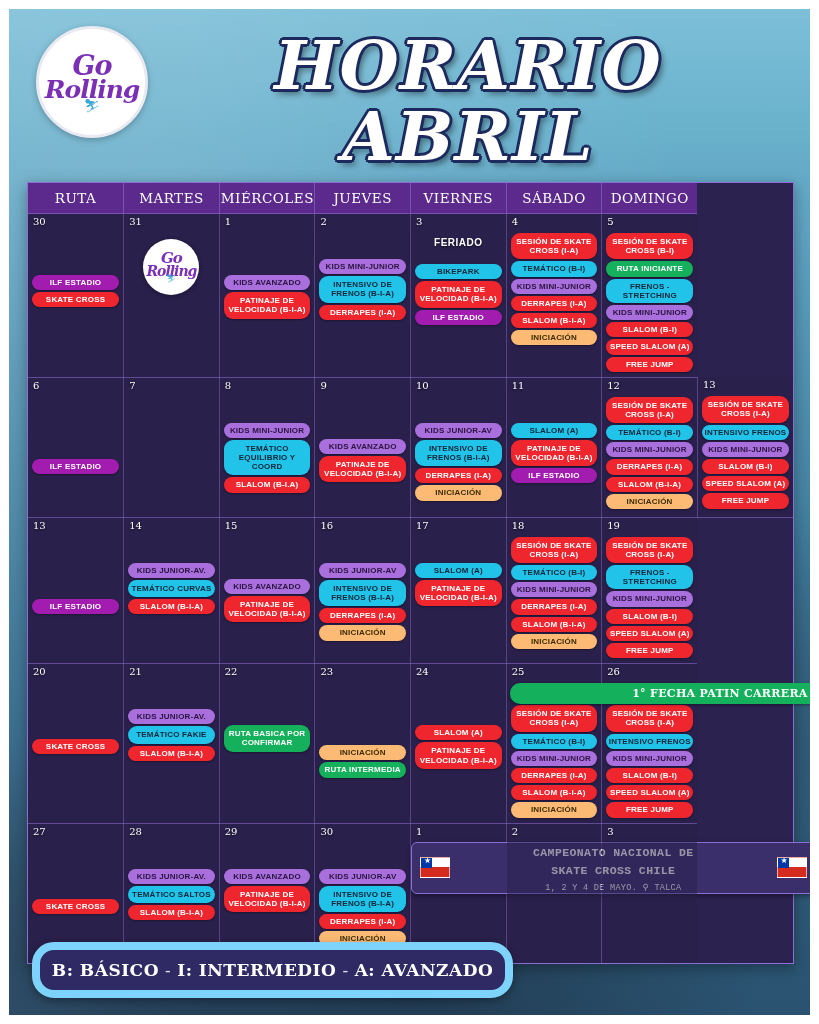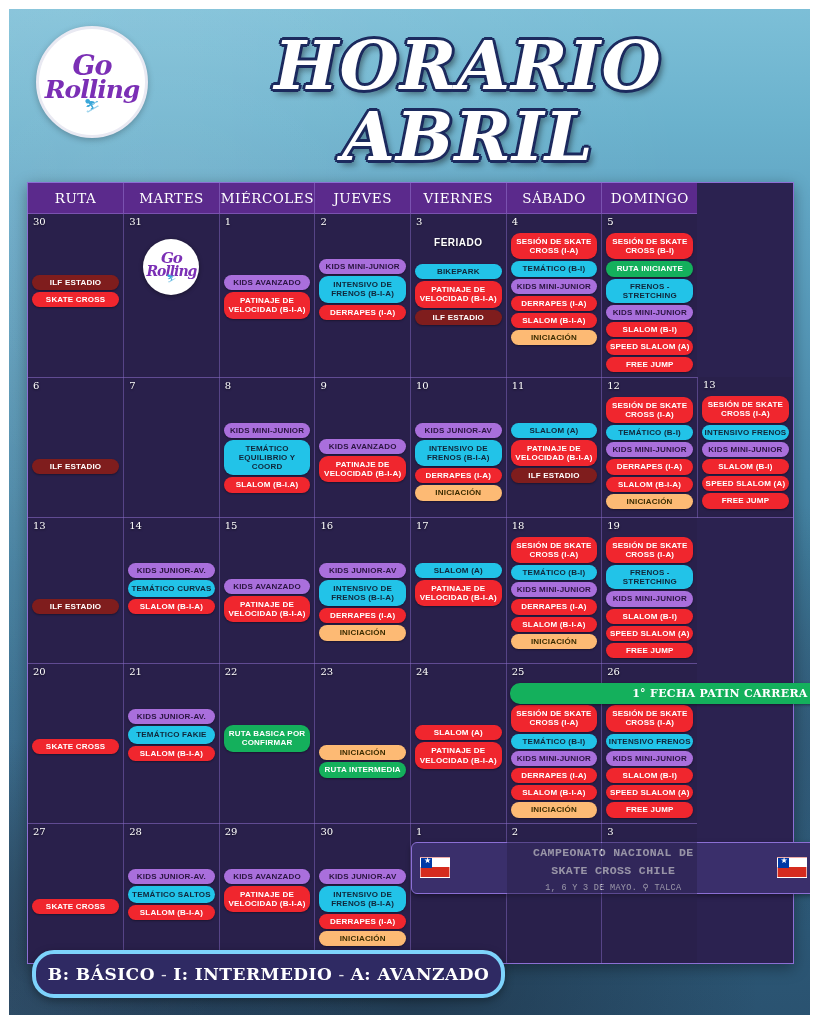--- a/index.html
+++ b/index.html
@@ -182,21 +182,21 @@
     border-radius: 9px;
     margin: 2px 1px;
     padding: 3px 2px;
     line-height: 1.15;
     box-shadow: 0 1px 2px rgba(0,0,0,0.35);
   }
   .ev.tall { padding: 4px 2px; }
   .c-red    { background: #f0262e; color: #ffffff; }
   .c-cyan   { background: #22c3e8; color: #10263a; }
   .c-purple { background: #a96fdc; color: #2a1440; }
-  .c-gray   { background: #7f1d1d; color: #ffffff; }
+  .c-gray   { background: #a21caf; color: #ffffff; }
   .c-yellow { background: #fdba74; color: #3a2c00; }
   .c-green  { background: #14b05c; color: #ffffff; }
   .feriado {
     display: block;
     text-align: center;
     color: #ffffff;
     font-size: 10px;
     font-weight: bold;
     letter-spacing: 0.5px;
     margin: 6px 0 2px 0;
@@ -284,21 +284,21 @@
     line-height: 12px;
   }
   
   .legend {
     position: absolute;
     left: 32px;
     bottom: 26px;
     width: 465px;
     height: 40px;
     background: #2f2a63;
-    border: 4px solid #7dd3fc;
+    border: 8px solid #7dd3fc;
     border-radius: 22px;
     display: flex;
     align-items: center;
     justify-content: center;
     z-index: 20;
     box-shadow: 0 3px 8px rgba(0,0,0,0.35);
   }
   .legend-text {
     color: #ffffff;
     font-family: "DejaVu Serif", serif;
@@ -591,21 +591,21 @@
         <span class="ev c-red">DERRAPES (I-A)</span>
         <span class="ev c-yellow">INICIACIÓN</span>
       </td>
       <td>
         <span class="daynum">1</span>
         <div class="champ-box" style="right:-310px;">
           <span class="flag"></span>
           <span class="champ-text">
             <span class="champ-t1">CAMPEONATO NACIONAL DE</span><br>
             <span class="champ-t1">SKATE CROSS CHILE</span>
-            <span class="champ-t2" style="display:block;">1, 6 Y 3 DE MAYO.   ⚲ TALCA</span>
+            <span class="champ-t2" style="display:block;">1, 2 Y 4 DE MAYO.   ⚲ TALCA</span>
           </span>
           <span class="flag"></span>
         </div>
       </td>
       <td>
         <span class="daynum">2</span>
       </td>
       <td>
         <span class="daynum">3</span>
       </td>

